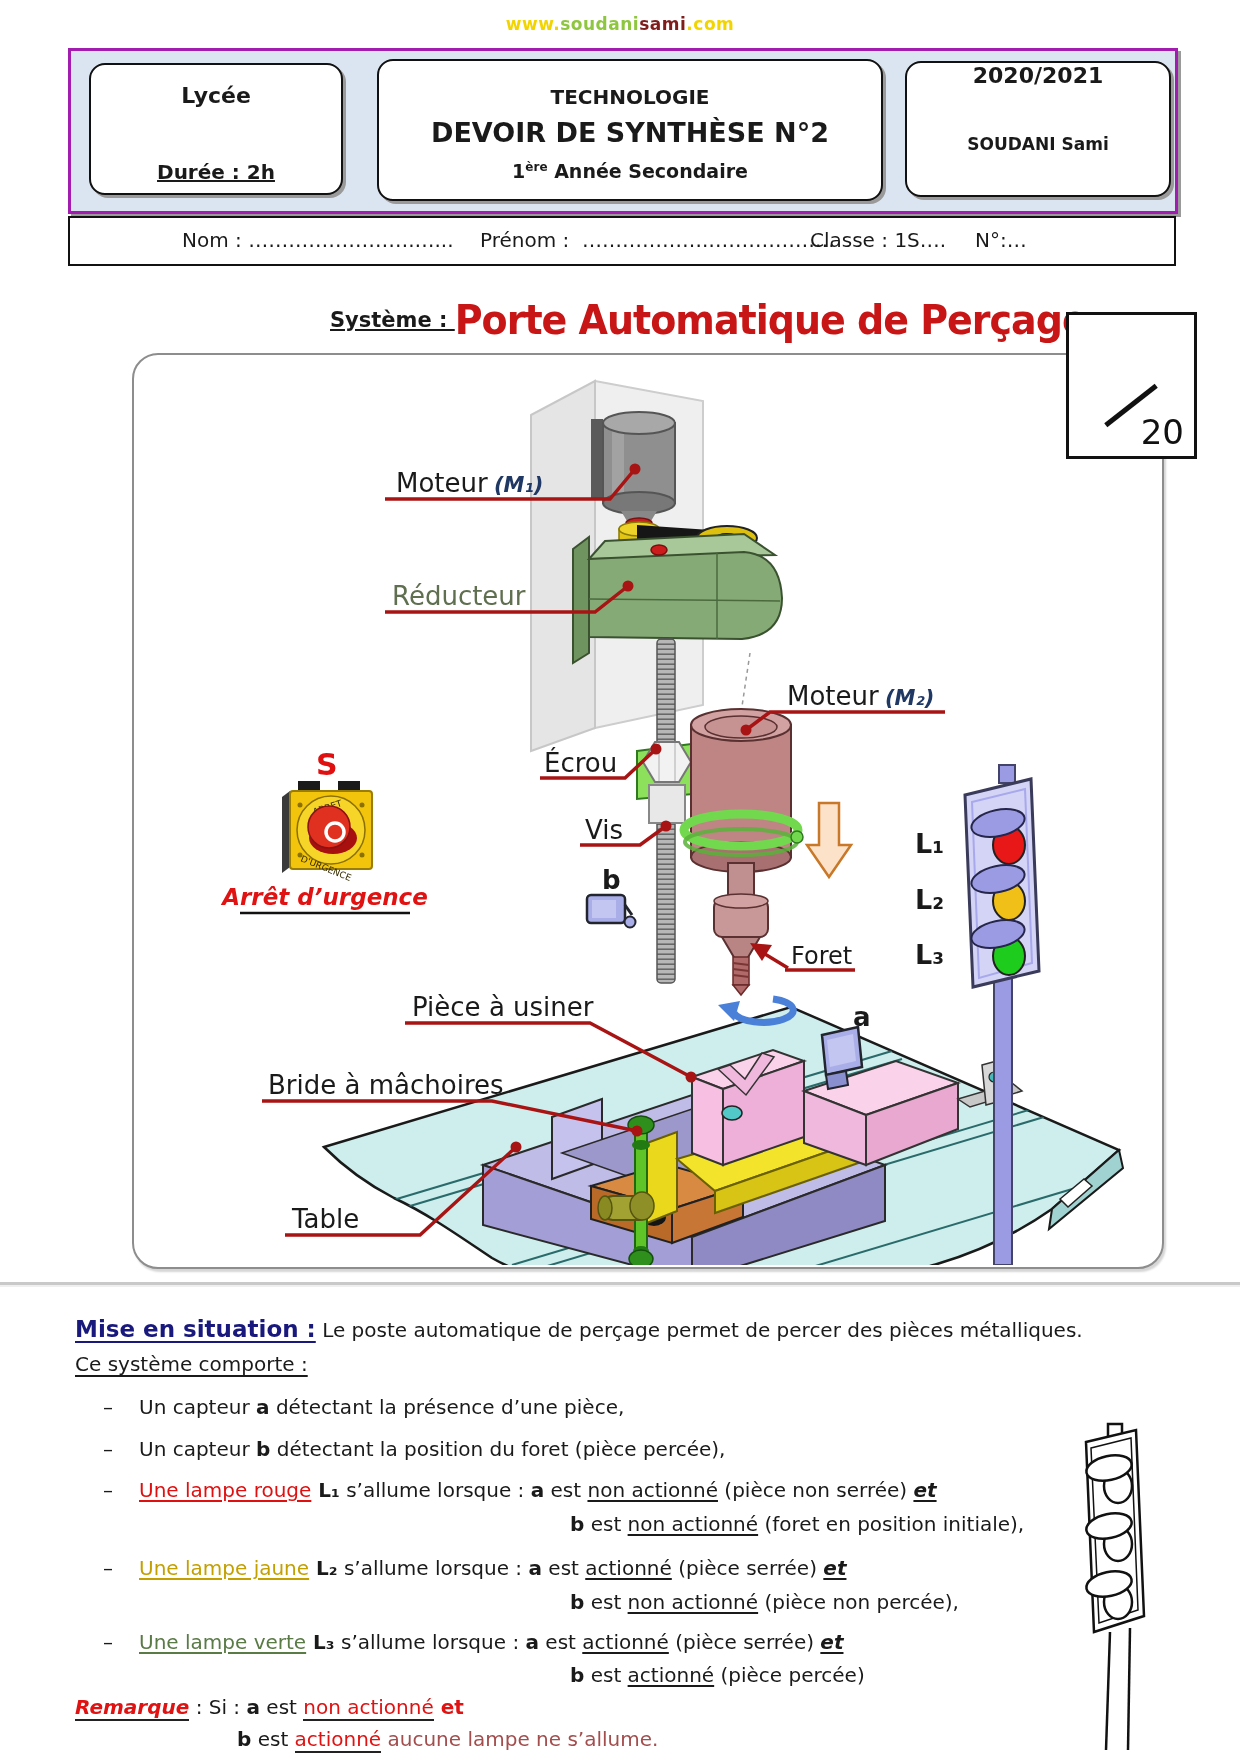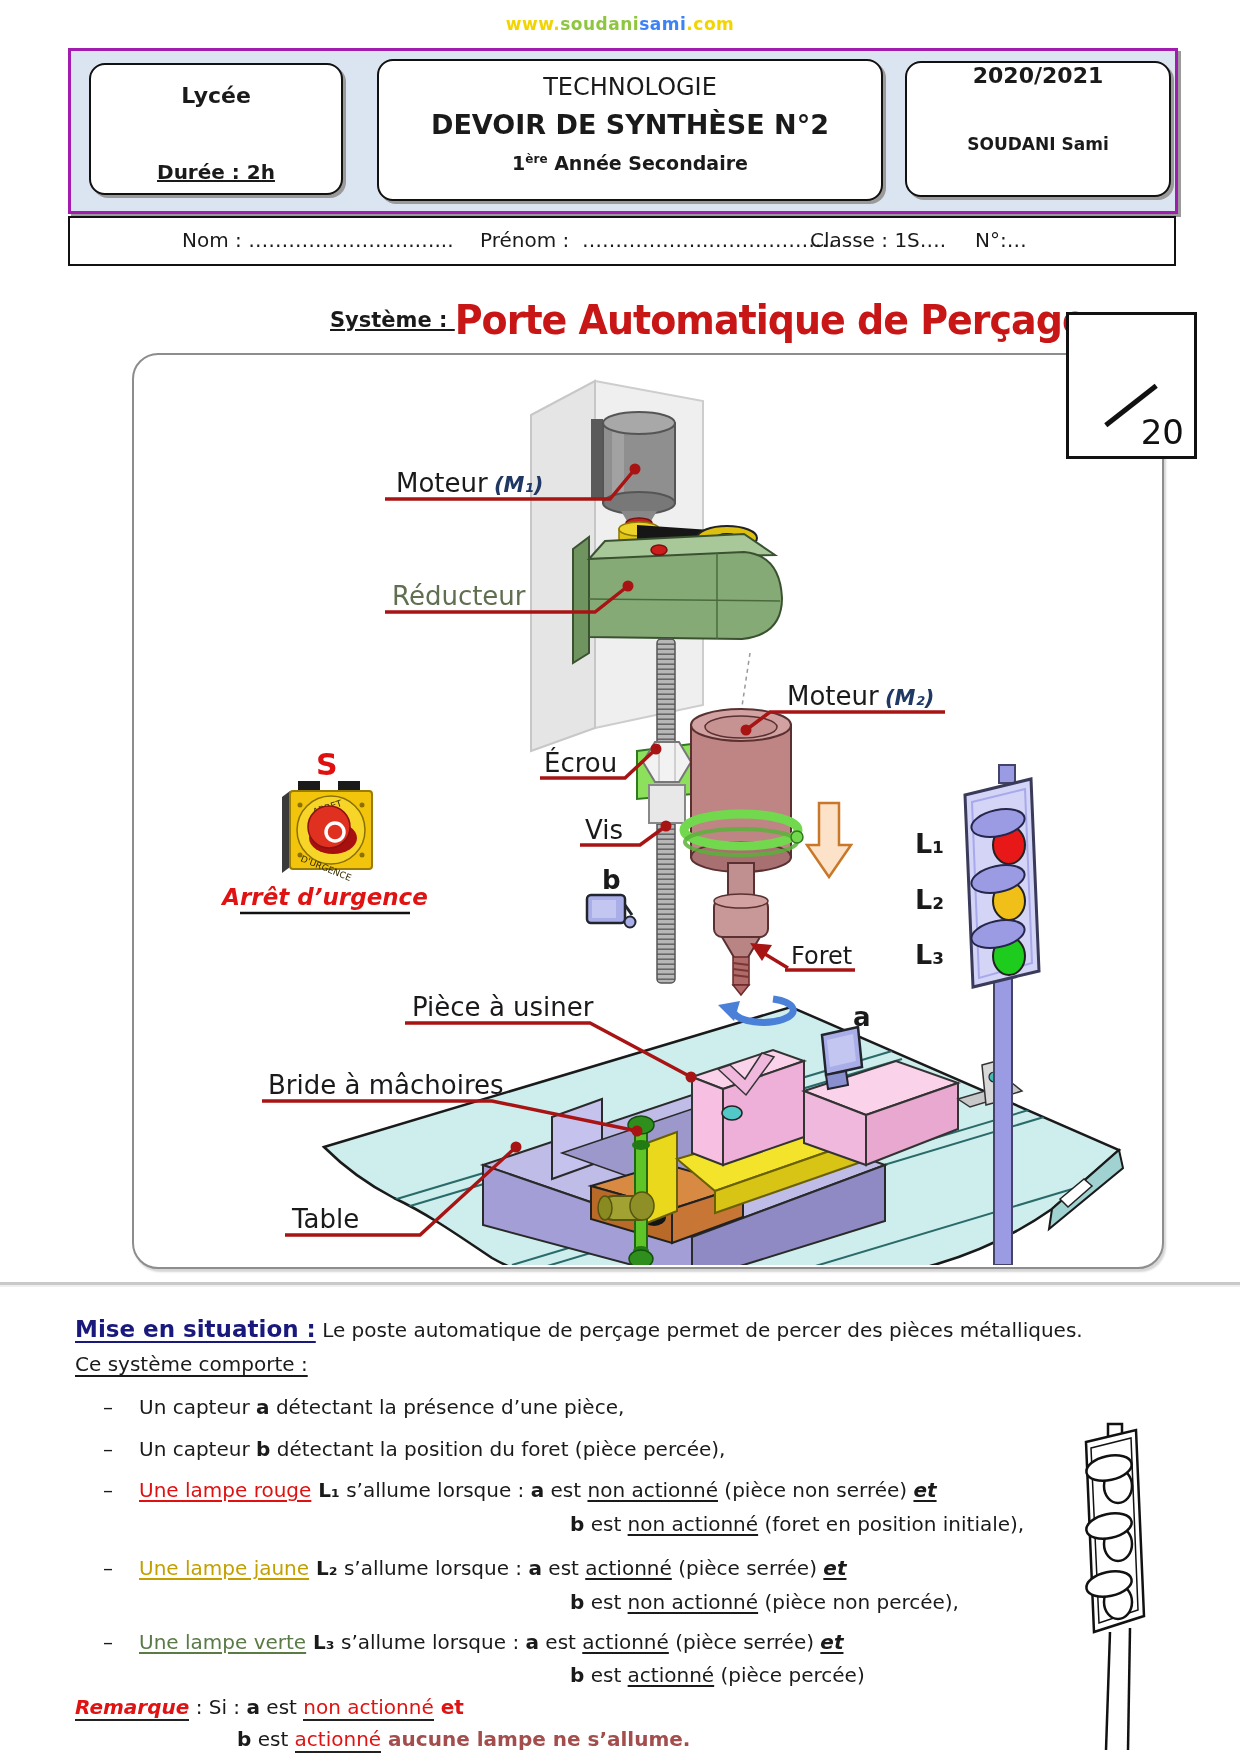--- a/index.html
+++ b/index.html
@@ -12,21 +12,21 @@
   #band{left:68px;top:48px;width:1104px;height:160px;background:#dbe5f1;border:3px solid #a21caf;
         box-shadow:3px 3px 0 #9a9a9a;}
   .hbox{position:absolute;background:#fff;border:2.5px solid #111;border-radius:16px;
         box-shadow:3px 3px 0 #9a9a9a;text-align:center;}
   #hb1{left:18px;top:12px;width:250px;height:128px;}
   #hb2{left:306px;top:8px;width:502px;height:138px;}
   #hb3{left:834px;top:10px;width:262px;height:132px;}
   .hb-line{position:relative;}
   #hb1 .l1{margin-top:18px;font-size:22px;font-weight:bold;}
   #hb1 .l2{margin-top:52px;font-size:20px;font-weight:bold;text-decoration:underline;}
-  #hb2 .l1{margin-top:12px;font-size:24px;font-weight:normal;}
+  #hb2 .l1{margin-top:24px;font-size:20px;font-weight:bold;}
   #hb2 .l2{margin-top:8px;font-size:27px;font-weight:bold;}
   #hb2 .l3{margin-top:12px;font-size:19px;font-weight:bold;}
   #hb3 .l1{font-size:22px;font-weight:bold;}
   #hb3 .l2{margin-top:46px;font-size:17px;font-weight:bold;}
   sup{font-size:12px;}
   
   #idrow{left:68px;top:216px;width:1104px;height:46px;background:#fff;border:2.5px solid #111;font-size:20px;text-decoration:underline;}
   #idrow span{position:absolute;top:10px;white-space:pre;}
   
   #systitle{left:330px;top:300px;white-space:nowrap;}
@@ -45,29 +45,29 @@
   
   .line{position:absolute;font-size:20px;white-space:pre;}
   .dash{display:inline-block;width:36px;}
   .k{font-weight:bold;}
   .u{text-decoration:underline;text-underline-offset:3px;}
   .et{font-weight:bold;font-style:italic;text-decoration:underline;text-underline-offset:3px;}
   .ub{border-bottom:2px solid #222;}
   #mise-title{font-size:23px;font-weight:bold;text-decoration:underline;text-underline-offset:4px;}
   #comporte{text-decoration:underline;text-underline-offset:4px;}
   .rem-label{font-weight:bold;font-style:italic;border-bottom:2.5px solid #222;}
-  .rem-final{font-weight:bold;}
+  .rem-final{font-weight:normal;}
   svg text{font-family:"DejaVu Sans",sans-serif;}
 </style>
 </head>
 <body>
 
 <div id="page">
 
-  <div id="siteline" class="abs"><span style="color: rgb(242, 212, 0);">www.</span><span style="color: rgb(142, 198, 63);">soudani</span><span style="color: #3b82f6;">sami</span><span style="color: rgb(242, 212, 0);">.com</span></div>
+  <div id="siteline" class="abs"><span style="color: rgb(242, 212, 0);">www.</span><span style="color: rgb(142, 198, 63);">soudani</span><span style="color: #7f1d1d;">sami</span><span style="color: rgb(242, 212, 0);">.com</span></div>
 
   <div id="band" class="abs">
     <div id="hb1" class="hbox">
       <div class="hb-line l1">Lycée</div>
       <div class="hb-line l2">Durée : 2h</div>
     </div>
     <div id="hb2" class="hbox">
       <div class="hb-line l1">TECHNOLOGIE</div>
       <div class="hb-line l2">DEVOIR DE SYNTHÈSE N°2</div>
       <div class="hb-line l3"><span>1</span><sup>ère</sup><span> Année Secondaire</span></div>

